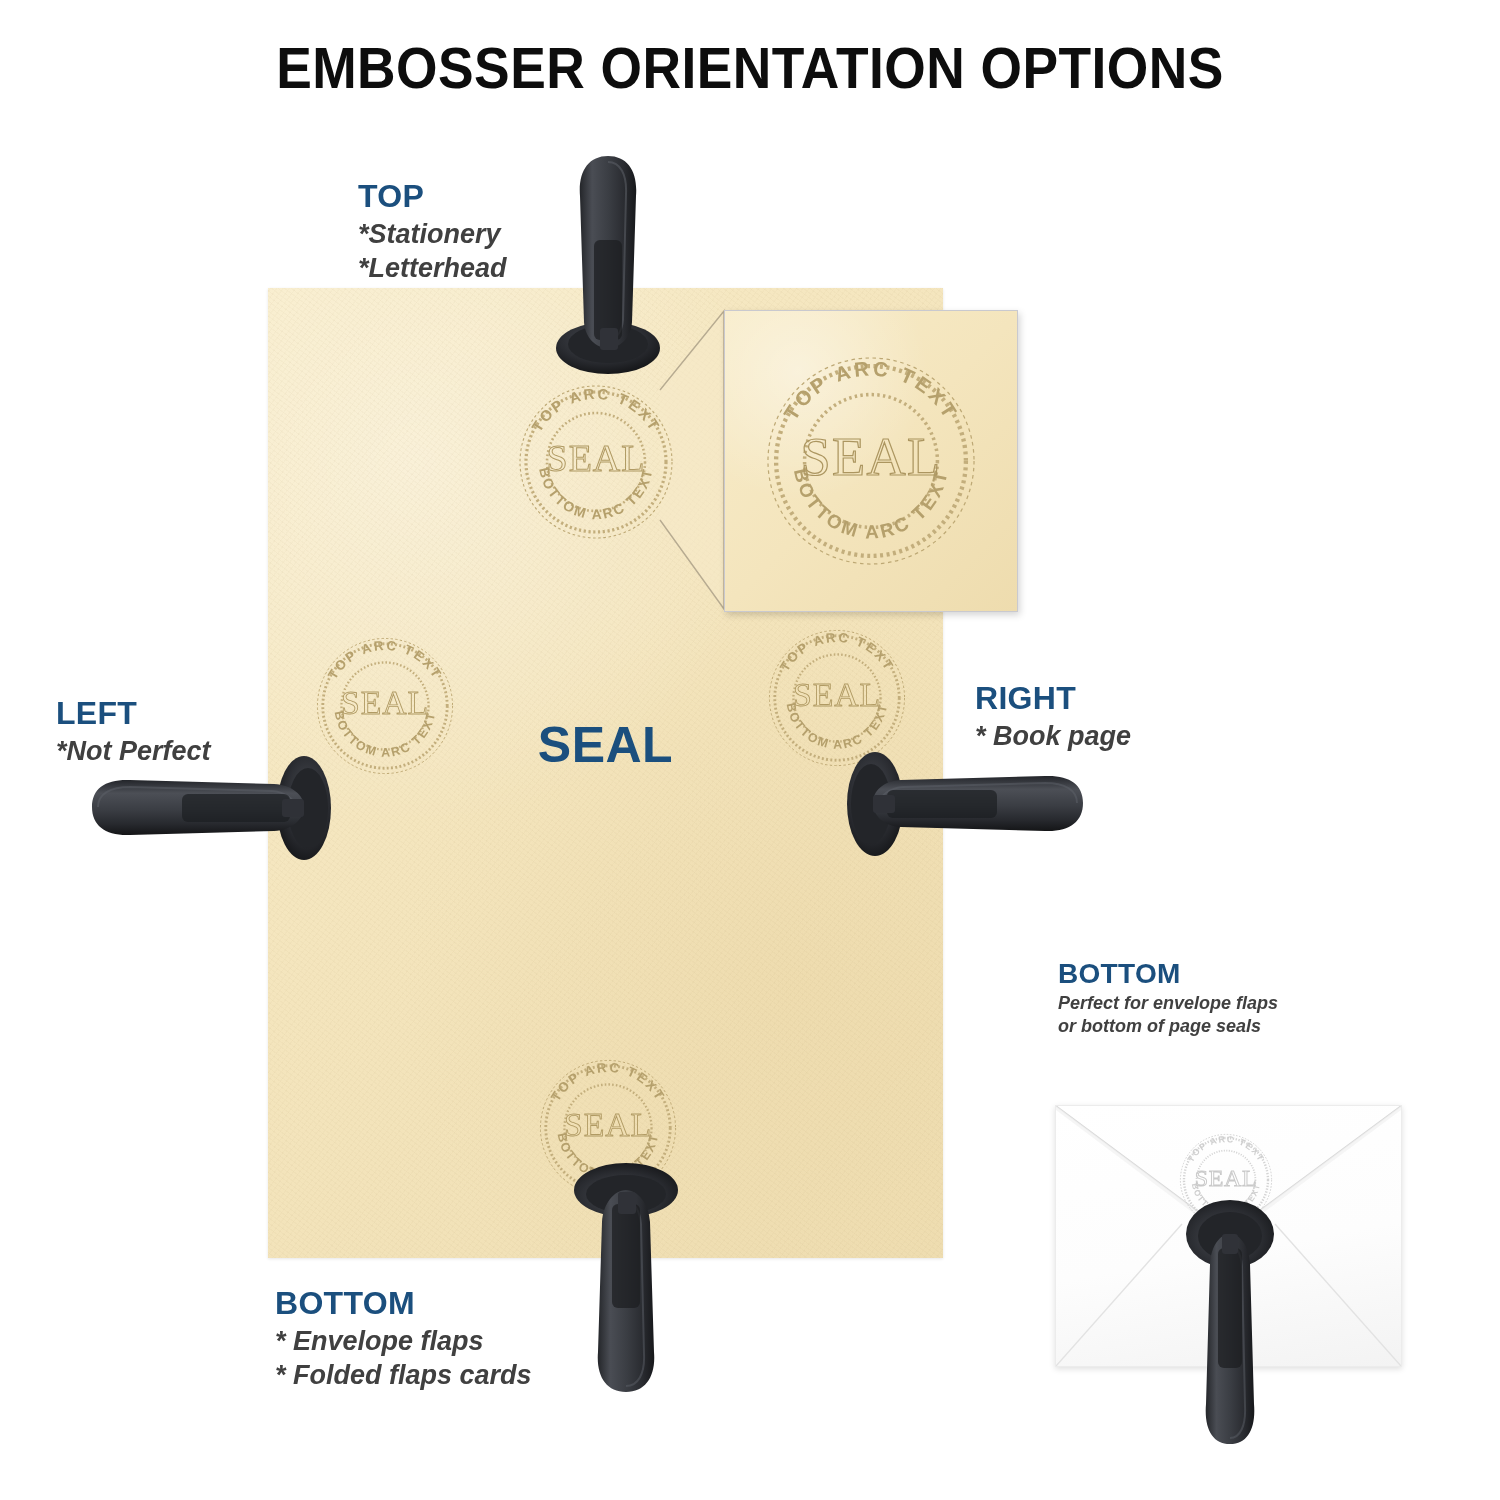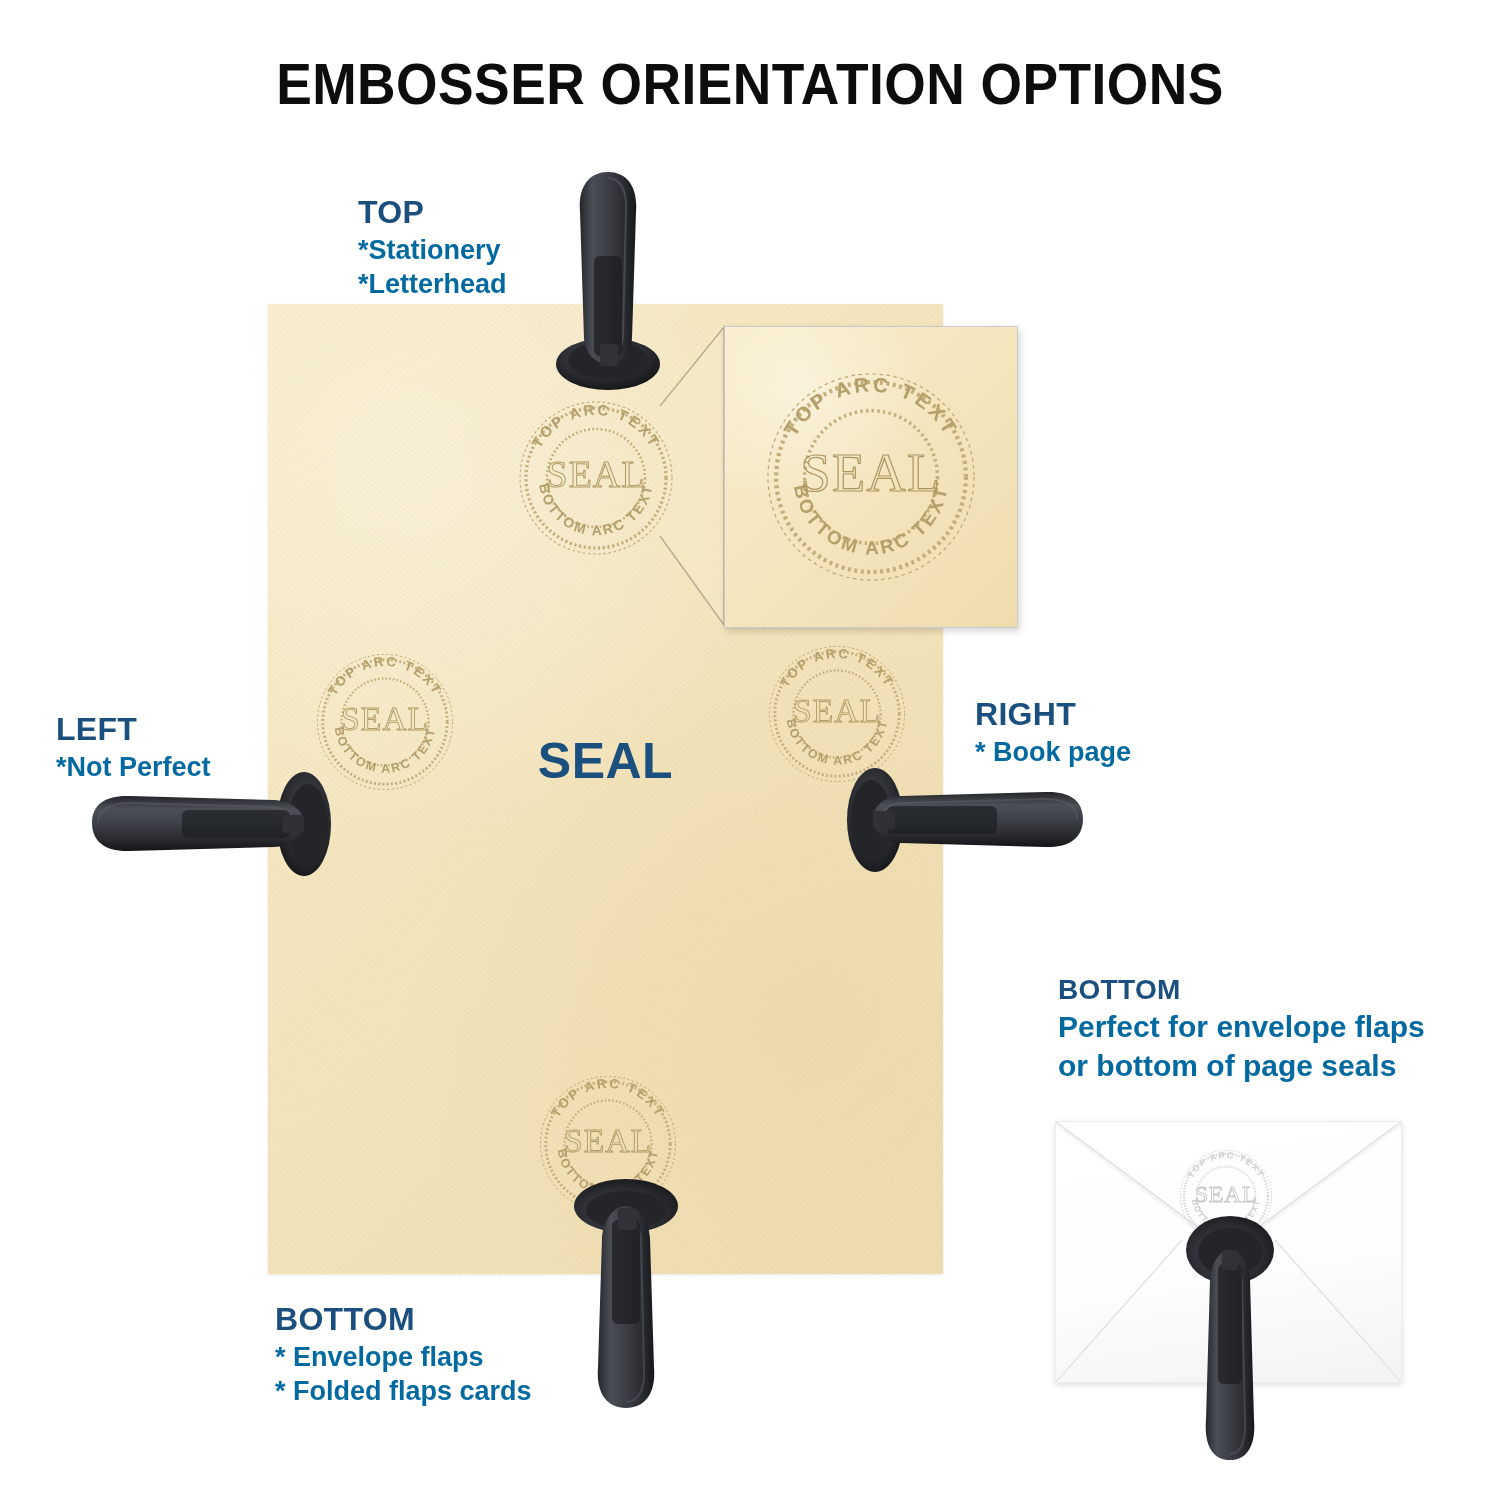--- a/index.html
+++ b/index.html
@@ -3,21 +3,21 @@
 <meta charset="utf-8">
 <style>
   html,body{margin:0;padding:0;}
   body{
     width:1500px;height:1500px;
     background:#ffffff;
     font-family:"Liberation Sans","DejaVu Sans",sans-serif;
     overflow:hidden;
     position:relative;
   }
-  #stage{position:absolute;left:0;top:16px;width:1500px;height:1348px;}
+  #stage{position:absolute;left:0;top:0;width:1500px;height:1348px;}
 
   
   .title{
     position:absolute;left:0;top:34px;width:1500px;
     text-align:center;
     font-size:58px;font-weight:bold;letter-spacing:0.5px;
     color:#0d0d0d;
     transform:scaleX(0.92);
     transform-origin:center top;
   }
@@ -75,25 +75,26 @@
     border:1px solid #ececec;
   }
 
   
   .block{position:absolute;}
   .block .hdr{
     color:#1b4f7e;font-weight:bold;font-size:32px;letter-spacing:0.3px;
     line-height:1.15;margin-bottom:2px;
   }
   .block .ln{
-    color:#0369a1;font-weight:bold;font-size:27px;line-height:1.28;
+    color:#404040;font-weight:bold;font-size:27px;line-height:1.28;
     white-space:nowrap;
+    font-style:italic;
   }
   .block.big .hdr{font-size:28px;}
-  .block.big .ln{font-size:30px;}
+  .block.big .ln{font-size:18px;}
 
   #lbl-top{left:358px;top:178px;}
   #lbl-left{left:56px;top:695px;}
   #lbl-right{left:975px;top:680px;}
   #lbl-bottom-left{left:275px;top:1285px;}
   #lbl-bottom-right{left:1058px;top:958px;}
 </style>
 </head>
 <body>
 

